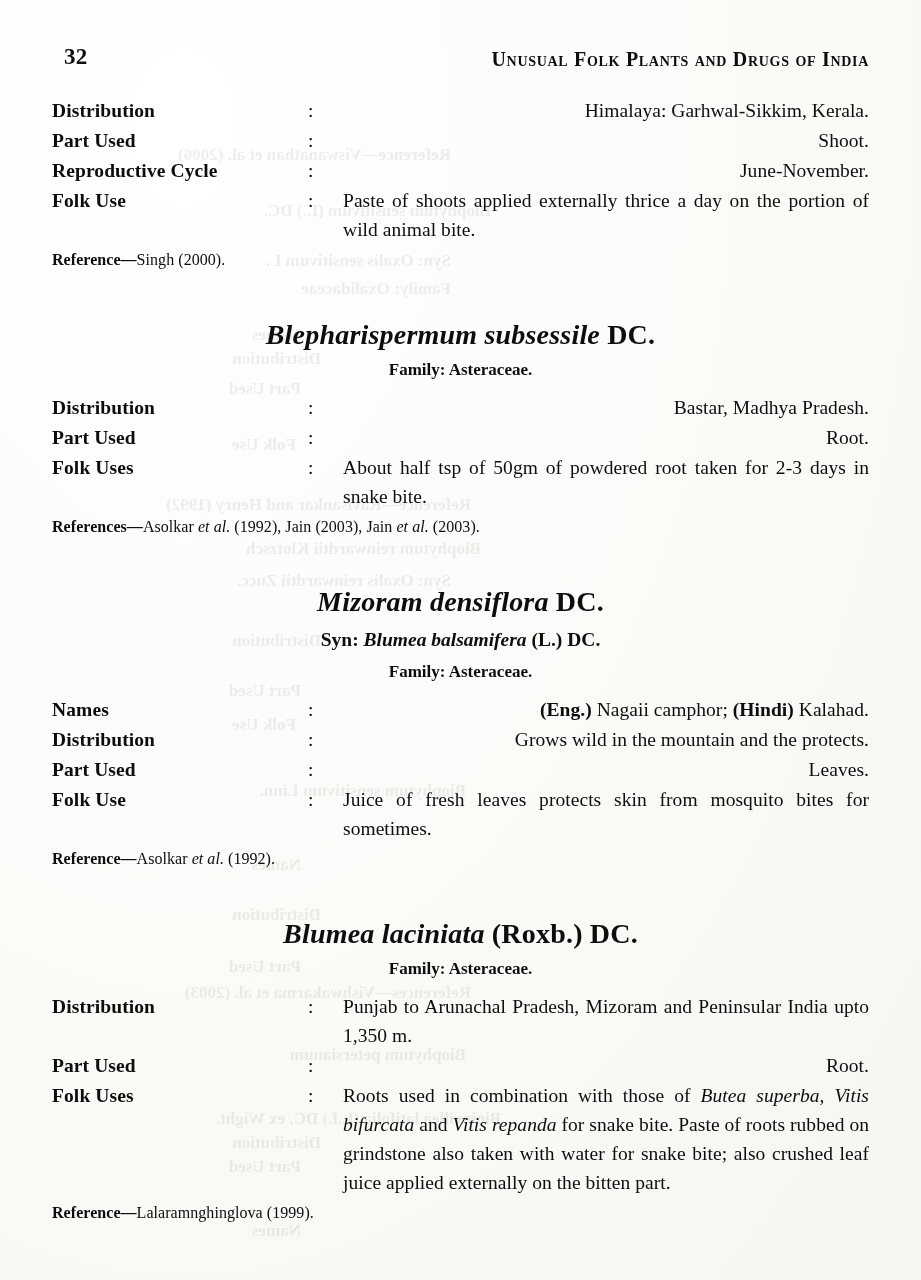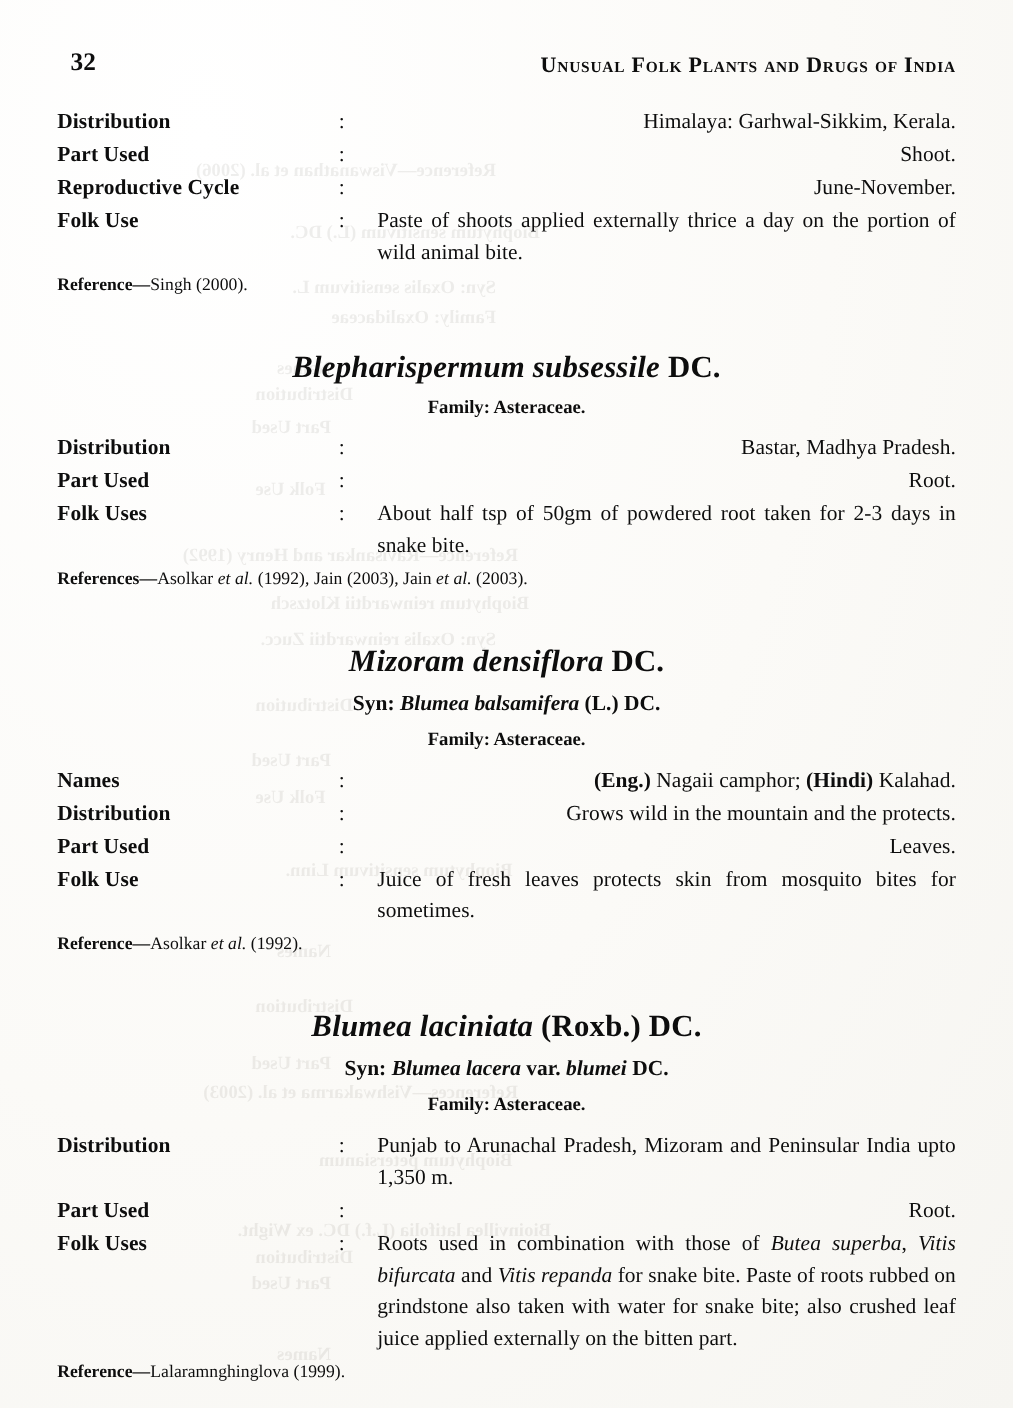--- a/index.html
+++ b/index.html
@@ -259,21 +259,20 @@
           <div class="field">
             <div class="label">Folk Use</div>
             <div class="colon">:</div>
             <div class="value">Juice of fresh leaves protects skin from mosquito bites for sometimes.</div>
           </div>
           <div class="note"><span class="lead">Reference—</span><span>Asolkar <i>et al.</i> (1992).</span></div>
         </div>
         <div class="entry">
           <div class="species">
             <div class="binomial"><span class="sci">Blumea laciniata</span> <span class="auth">(Roxb.) DC.</span></div>
-            <div class="syn"><span class="plain">Syn:</span> <span class="sci">Blumea lacera</span> <span class="plain">var.</span> <span class="sci">blumei</span> <span class="plain">DC.</span></div>
             <div class="family"><span>Family:</span> <span>Asteraceae.</span></div>
           </div>
           <div class="sec-gap"></div>
           <div class="field">
             <div class="label">Distribution</div>
             <div class="colon">:</div>
             <div class="value">Punjab to Arunachal Pradesh, Mizoram and Peninsular India upto 1,350 m.</div>
           </div>
           <div class="field">
             <div class="label">Part Used</div>

